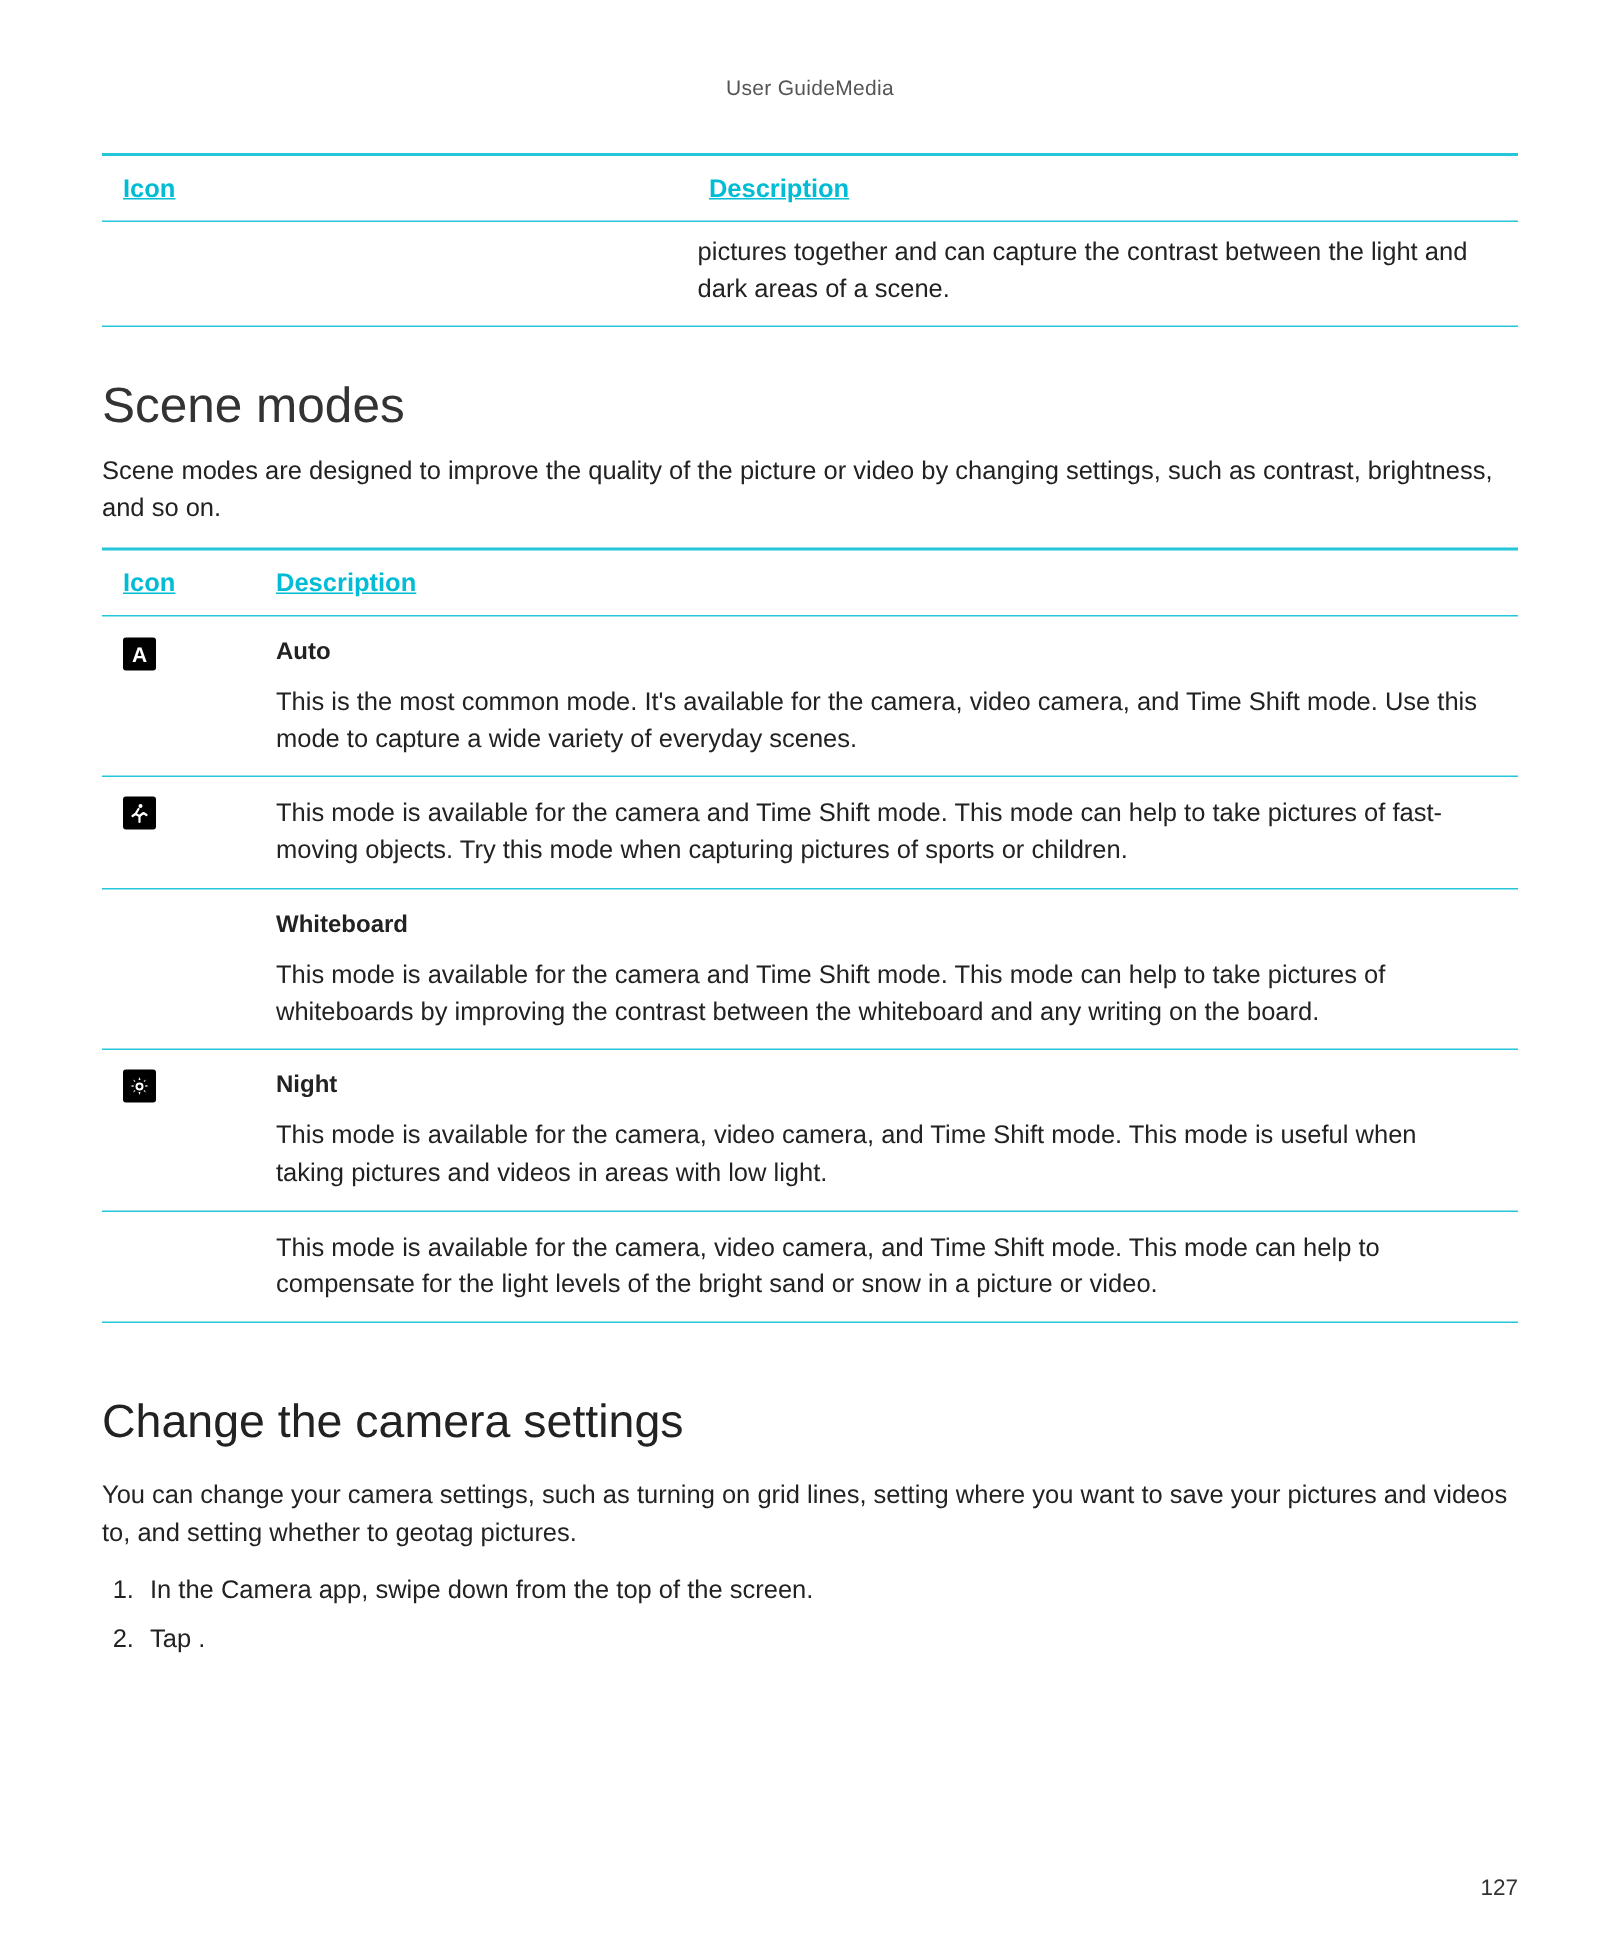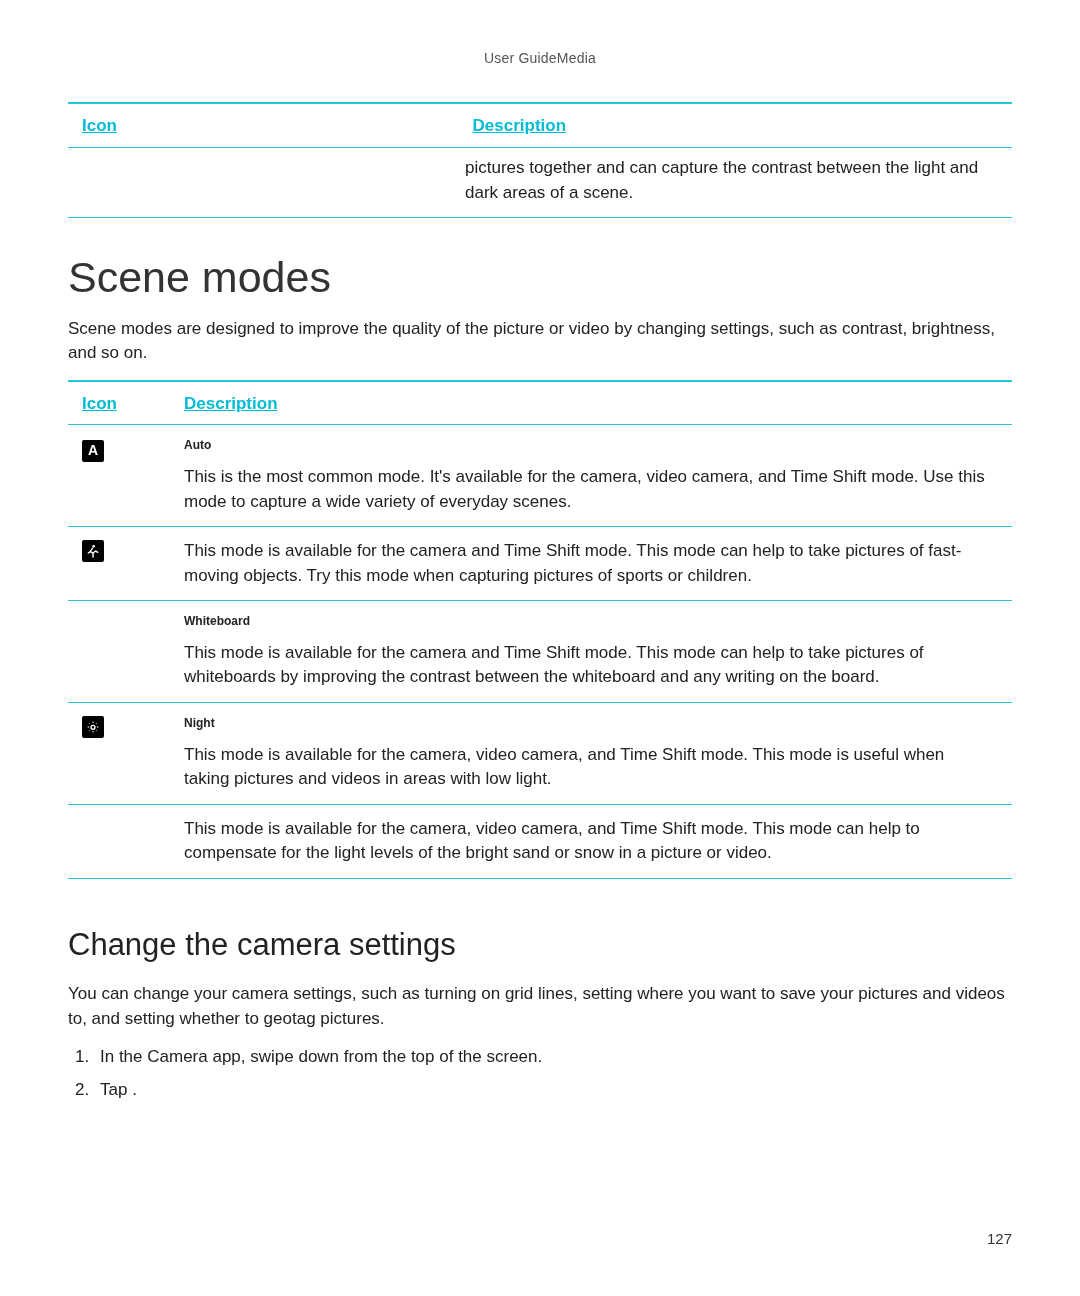--- a/index.html
+++ b/index.html
@@ -51,21 +51,21 @@
   .table1-head .col-desc { width: 58%; }
   .table1-row {
     display: flex;
     padding: 8px 0 12px 14px;
   }
   .table1-row .col-icon { width: 42%; }
   .table1-row .col-desc { width: 58%; padding-right: 18px; }
 
   h2.scene {
     font-weight: 300;
-    font-size: 43px;
+    font-size: 33px;
     margin: 28px 0 8px 0;
     color: #333;
   }
   p.lead {
     margin: 0 0 14px 0;
     color: #222;
   }
 
   
   .table2-head {
@@ -77,21 +77,21 @@
   .row2 {
     display: flex;
     padding: 12px 0 12px 14px;
   }
   .row2 .c-icon { width: 102px; padding-top:1px; }
   .row2 .c-desc { flex: 1; padding-right: 18px; }
   .row2 .c-desc b {
     display: block;
     font-weight: 700;
     margin-bottom: 10px;
-    font-size: 12px;
+    font-size: 16px;
   }
   .row2 .c-desc span.body { color:#222; }
 
   .icon-box {
     width: 22px;
     height: 22px;
     background: #000;
     color: #fff;
     display: inline-flex;
     align-items: center;
@@ -112,21 +112,21 @@
   ol.steps {
     margin: 12px 0 0 0;
     padding-left: 26px;
   }
   ol.steps li {
     margin-bottom: 8px;
     padding-left: 6px;
   }
   .page-num {
     position: absolute;
-    bottom: 46px;
+    bottom: 26px;
     right: 68px;
     font-size: 15px;
     color: #333;
   }
 </style>
 </head>
 <body>
 
 <div class="page">
 

